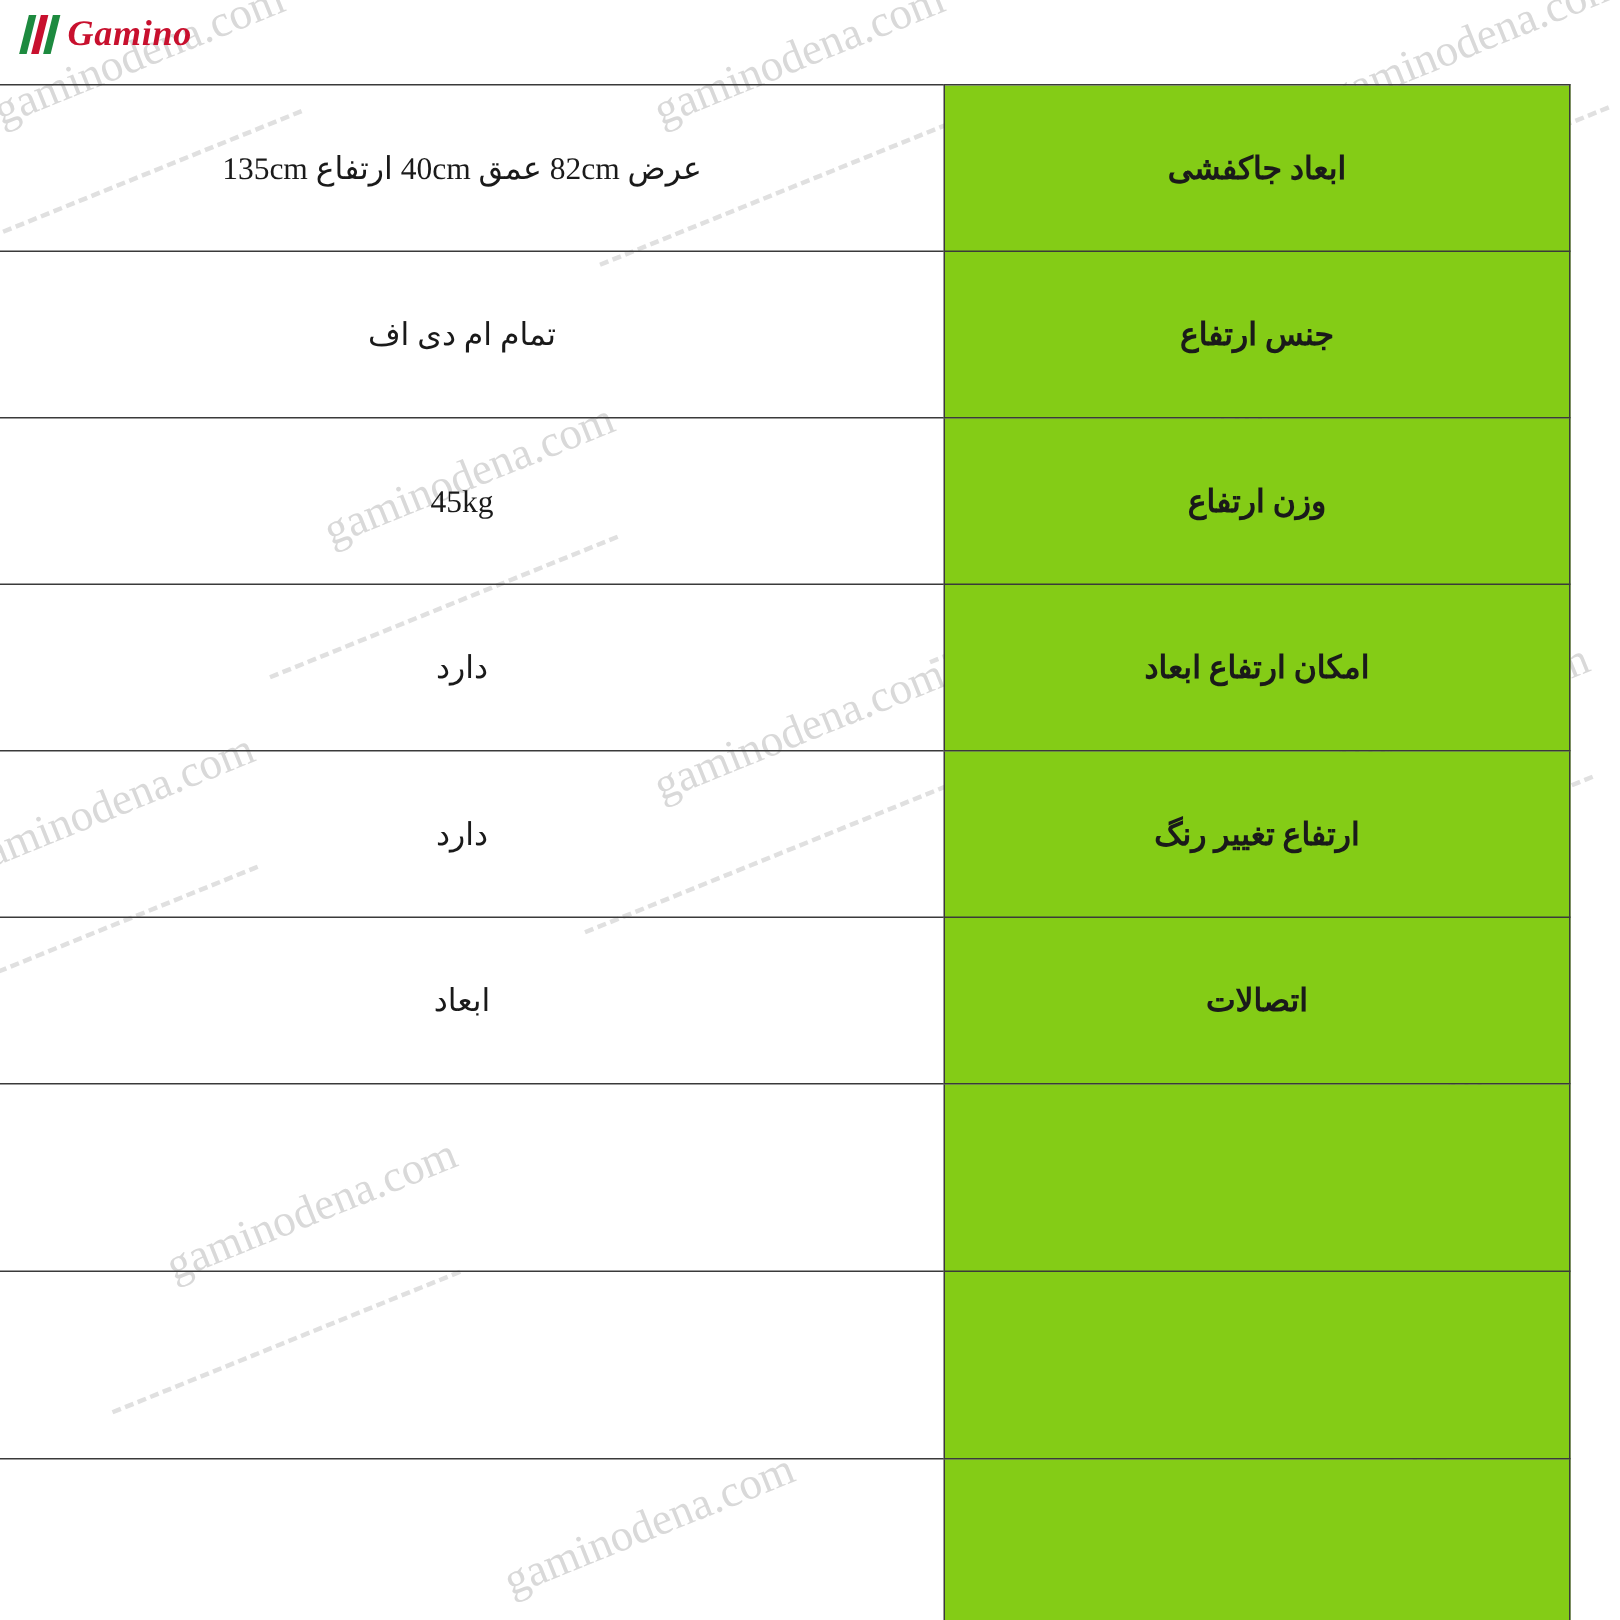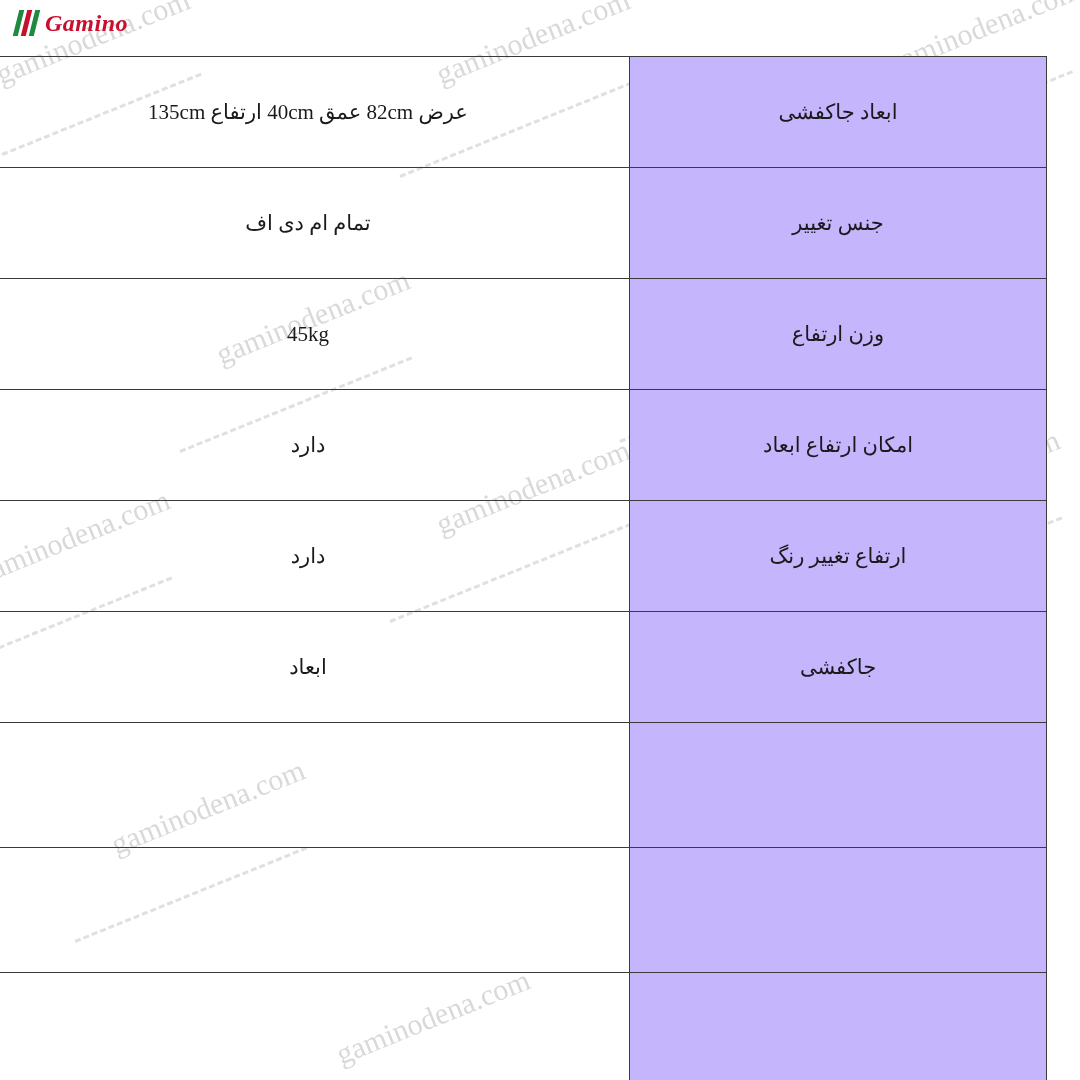--- a/index.html
+++ b/index.html
@@ -101,23 +101,23 @@
   table.spec-table td {
     border: 1px solid #3a3a3a;
     height: 98px;
     vertical-align: middle;
     font-size: 21px;
     color: #1a1a1a;
     padding: 6px 26px;
   }
   td.label-cell {
     width: 364px;
-    background: #c4b5fd;
+    background: #84cc16;
     text-align: center;
-    font-weight: normal;
+    font-weight: bold;
   }
   td.value-cell {
     width: 630px;
     background: transparent;
     text-align: center;
   }
   td.value-cell .val {
     display: inline-block;
     padding-left: 40px;
     text-align: center;
@@ -172,37 +172,37 @@
 </div>
 
 <div class="spec-table-wrap">
   <table class="spec-table">
     <tbody>
       <tr>
         <td class="label-cell">ابعاد جاکفشی</td>
         <td class="value-cell"><span class="val">عرض 82cm عمق 40cm ارتفاع 135cm</span></td>
       </tr>
       <tr>
-        <td class="label-cell">جنس تغییر</td>
+        <td class="label-cell">جنس ارتفاع</td>
         <td class="value-cell"><span class="val">تمام ام دی اف</span></td>
       </tr>
       <tr>
         <td class="label-cell">وزن ارتفاع</td>
         <td class="value-cell"><span class="val">45kg</span></td>
       </tr>
       <tr>
         <td class="label-cell">امکان ارتفاع ابعاد</td>
         <td class="value-cell"><span class="val">دارد</span></td>
       </tr>
       <tr>
         <td class="label-cell">ارتفاع تغییر رنگ</td>
         <td class="value-cell"><span class="val">دارد</span></td>
       </tr>
       <tr>
-        <td class="label-cell">جاکفشی</td>
+        <td class="label-cell">اتصالات</td>
         <td class="value-cell"><span class="val">ابعاد</span></td>
       </tr>
       <tr class="empty-row">
         <td class="label-cell"></td>
         <td class="value-cell"><span class="val"></span></td>
       </tr>
       <tr class="empty-row">
         <td class="label-cell"></td>
         <td class="value-cell"><span class="val"></span></td>
       </tr>

